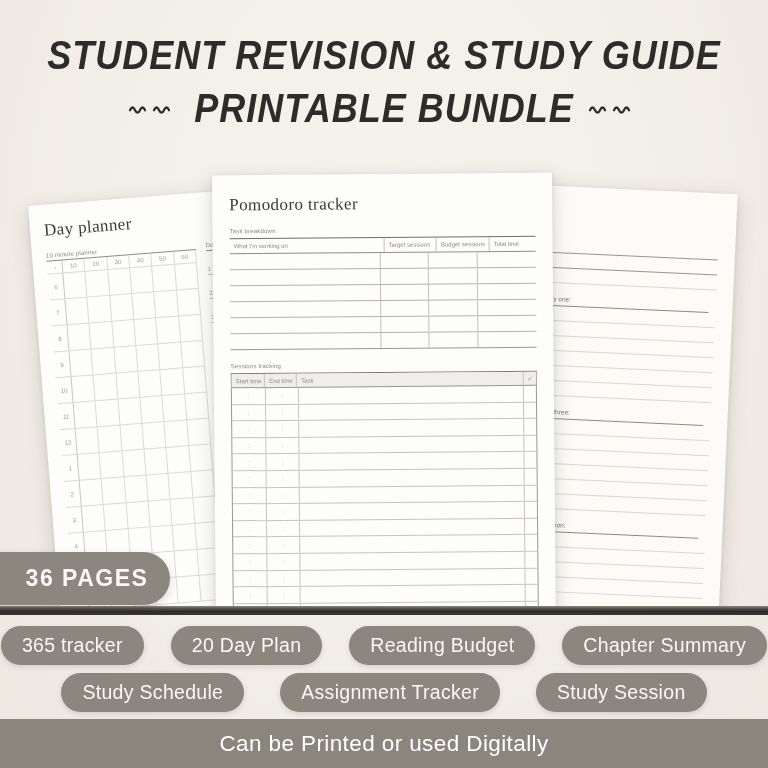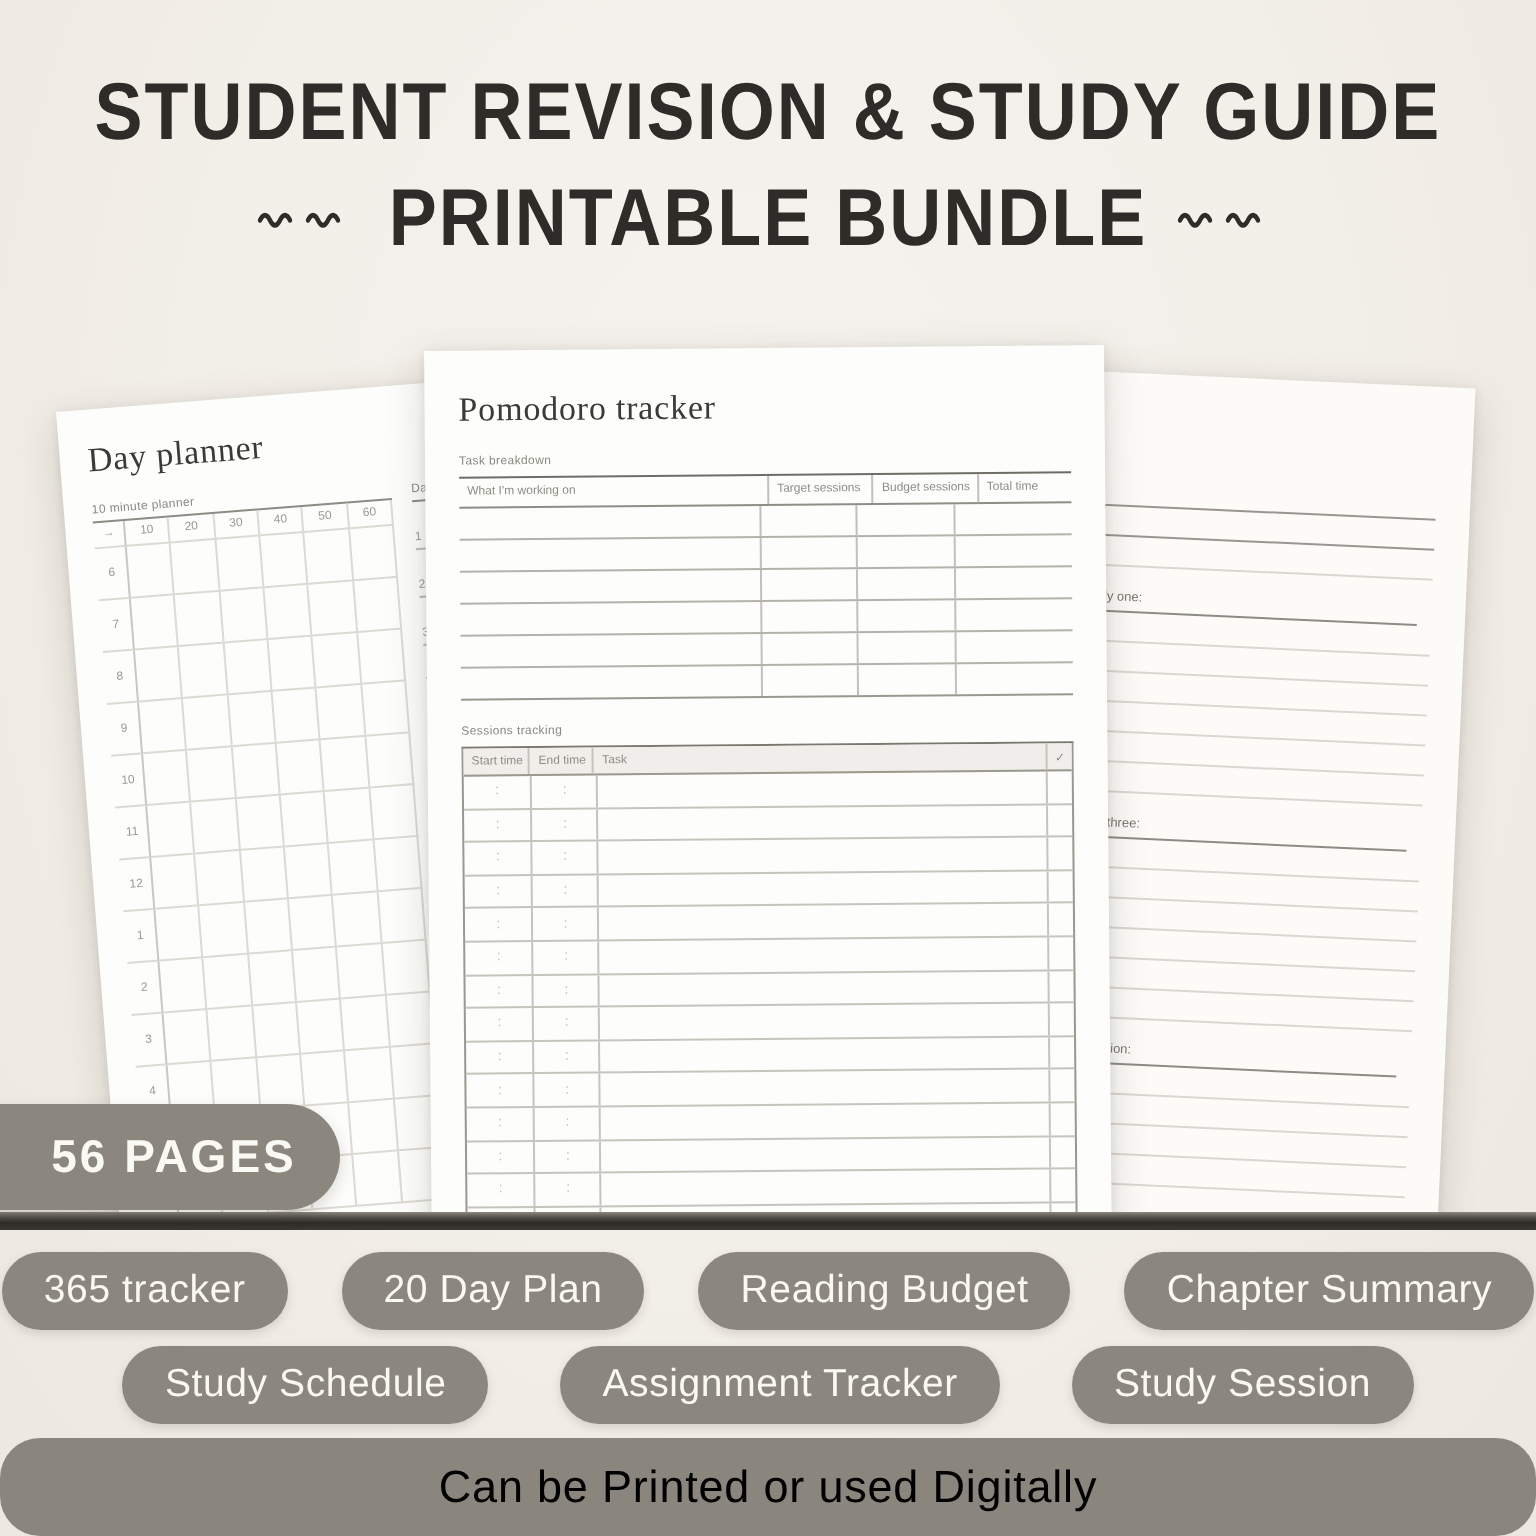--- a/index.html
+++ b/index.html
@@ -2,21 +2,21 @@
 <html><head>
 <meta charset="utf-8">
 <style>
   html,body{margin:0;padding:0;background:#e8e4dd;}
   .scene{
     position:relative;width:768px;height:768px;overflow:hidden;
     background:radial-gradient(ellipse at 50% 32%, #f6f3ee 0%, #f2eee8 55%, #ece8e0 100%);
     font-family:"Liberation Sans", sans-serif;
   }
   
-  .title-wrap{position:absolute;top:33px;left:0;right:0;text-align:center;color:#2d2c29;}
+  .title-wrap{position:absolute;top:33px;left:0;right:0;text-align:center;color:#2d2c29;font-style:italic;}
   .title-line1{font-size:36px;font-weight:700;letter-spacing:1px;line-height:1.3;transform:scaleY(1.12);}
   .title-line2{margin-top:8px;display:flex;align-items:center;justify-content:center;gap:14px;
     font-size:36px;font-weight:700;letter-spacing:1px;transform:scaleY(1.12);}
   .squiggle{display:block;}
   
   .papers-clip{position:absolute;left:0;top:0;width:768px;height:612px;overflow:hidden;}
   .paper{position:absolute;background:#fdfdfb;box-shadow:0 6px 20px rgba(70,64,52,.20), 0 1px 4px rgba(70,64,52,.12);}
   .paper-left{left:28px;top:206px;width:238px;height:480px;transform:rotate(-4.5deg);transform-origin:0 0;padding:16px 14px;box-sizing:border-box;z-index:1;}
   .paper-right{left:512px;top:184px;width:226px;height:475px;transform:rotate(2.6deg);transform-origin:0 0;padding:52px 12px 0 34px;box-sizing:border-box;z-index:1;background:#fcfbf8;}
   .paper-center{left:212px;top:174px;width:340px;height:452px;transform:rotate(-0.5deg);transform-origin:50% 0;padding:20px 17px 0 17px;box-sizing:border-box;z-index:2;}
@@ -74,21 +74,21 @@
   .pages-badge{position:absolute;left:-28px;top:552px;width:198px;height:53px;border-radius:27px;
     background:#8b877e;z-index:6;display:flex;align-items:center;justify-content:center;padding-left:32px;box-sizing:border-box;
     color:#fbf9f4;font-size:23px;font-weight:700;letter-spacing:1.5px;box-shadow:0 3px 8px rgba(60,55,45,.18);}
   
   .pill-row{position:absolute;left:0;width:768px;display:flex;justify-content:center;gap:27px;z-index:4;}
   .pill-row-1{top:626px;}
   .pill-row-2{top:673px;gap:36px;}
   .pill{background:#8b877e;color:#faf8f2;border-radius:21px;padding:8px 21px;font-size:19.5px;letter-spacing:.3px;white-space:nowrap;box-shadow:0 2px 5px rgba(60,55,45,.15);}
   
   .footer-bar{position:absolute;left:0;bottom:0;width:768px;height:49px;background:#8a867d;z-index:4;
-    display:flex;align-items:center;justify-content:center;color:#000000;font-size:22.5px;letter-spacing:.4px;border-radius:20px;}
+    display:flex;align-items:center;justify-content:center;color:#ffffff;font-size:22.5px;letter-spacing:.4px;}
 </style>
 </head>
 <body>
 
 <div class="scene">
 
   <div class="title-wrap">
     <div class="title-line1">STUDENT REVISION &amp; STUDY GUIDE</div>
     <div class="title-line2">
       <svg class="squiggle" width="52" height="12" viewBox="0 0 52 12">
@@ -462,21 +462,21 @@
             </div>
         </div>
       </div>
     </div>
 
   </div>
 
   <div class="dark-band"></div>
 
   <div class="pages-badge">
-    <span>56 PAGES</span>
+    <span>36 PAGES</span>
   </div>
 
   <div class="pill-row pill-row-1">
       <div class="pill">365 tracker</div>
       <div class="pill">20 Day Plan</div>
       <div class="pill">Reading Budget</div>
       <div class="pill">Chapter Summary</div>
     </div>
   <div class="pill-row pill-row-2">
       <div class="pill">Study Schedule</div>

